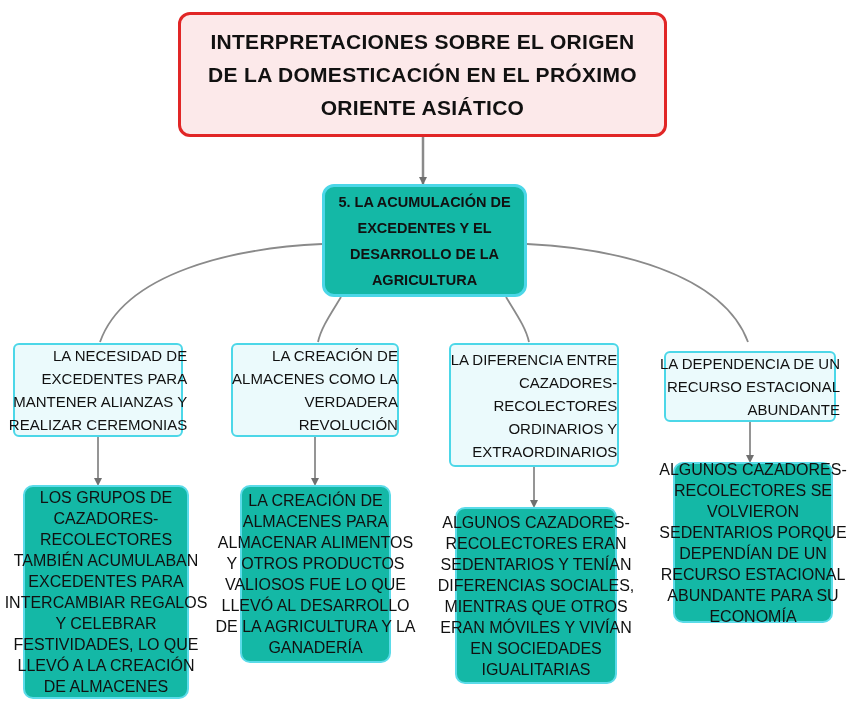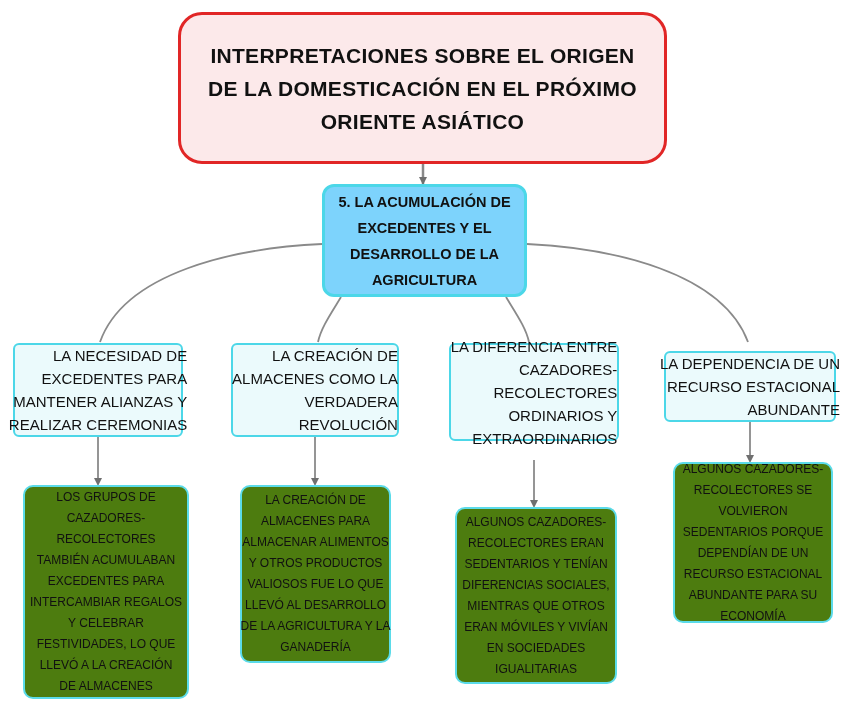--- a/index.html
+++ b/index.html
@@ -15,55 +15,55 @@
   .node{
     position:absolute;
     box-sizing:border-box;
     display:flex;align-items:center;justify-content:center;
     text-align:center;
     white-space:pre;
     z-index:1;
     border-radius:12px;
   }
   .title-node{
-    left:178px;top:12px;width:489px;height:152px;
+    left:178px;top:12px;width:489px;height:125px;
     background:#fce9ea;
     border:3.5px solid #e12626;
-    border-radius:24px;
+    border-radius:12px;
     font-weight:bold;
     font-size:21px;
     line-height:33px;
     letter-spacing:.3px;
   }
   .central-node{
     left:322px;top:184px;width:205px;height:113px;
-    background:#7dd3fc;
+    background:#14b8a6;
     border:3px solid #4cd7e8;
     font-weight:bold;
     font-size:14.5px;
     line-height:26px;
   }
   .branch-header{
     background:#ebfafc;
     border:2.5px solid #4cd7e8;
     font-size:15px;
     line-height:23px;
     border-radius:6px;
     text-align:right;
   }
   .branch-detail{
-    background:#4d7c0f;
+    background:#14b8a6;
     border:2.5px solid #5bdbe9;
-    font-size:12px;
+    font-size:16px;
     line-height:21px;
     border-radius:10px;
   }
   .h1{left:13px;top:343px;width:170px;height:94px;}
   .h2{left:231px;top:343px;width:168px;height:94px;}
-  .h3{left:449px;top:343px;width:170px;height:98px;}
+  .h3{left:449px;top:343px;width:170px;height:124px;}
   .h4{left:664px;top:343px;width:172px;height:71px;margin-top:8px;}
   .d1{left:23px;top:485px;width:166px;height:214px;}
   .d2{left:240px;top:485px;width:151px;height:178px;}
   .d3{left:455px;top:507px;width:162px;height:177px;}
   .d4{left:673px;top:462px;width:160px;height:161px;}
 </style>
 </head>
 <body>
 
 <div class="canvas">

